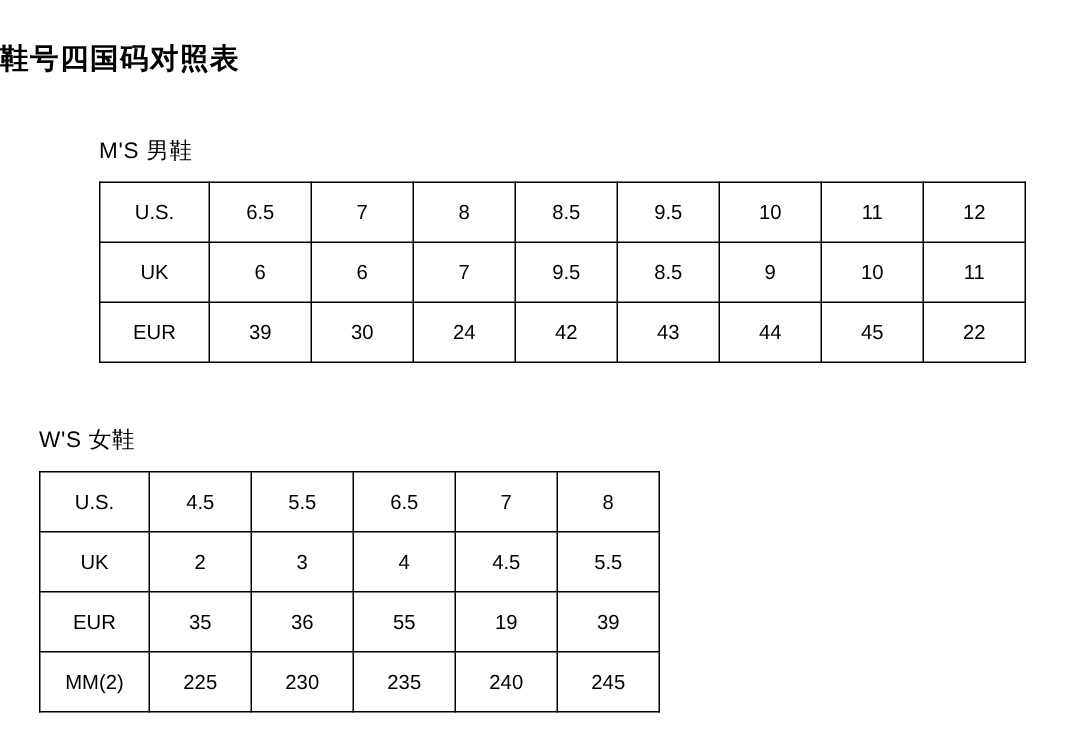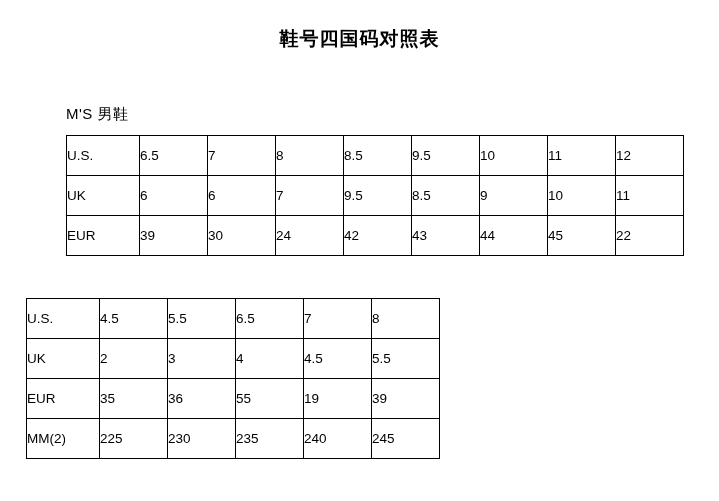--- a/index.html
+++ b/index.html
@@ -14,51 +14,50 @@
     color: #000000;
     overflow: hidden;
   }
   .page {
     position: relative;
     width: 719px;
     height: 501px;
     box-sizing: border-box;
   }
   .title {
-    text-align: center;
     font-size: 19px;
     font-weight: bold;
     letter-spacing: 1px;
     margin-top: 26px;
     margin-bottom: 0;
   }
   .section {
     margin-left: 26px;
   }
   .section-mens {
-    margin-top: 53px;
+    margin-top: 39px;
     padding-left: 40px;
   }
   .section-womens {
     margin-top: 42px;
   }
   .section-label {
     font-size: 15px;
     letter-spacing: 0.5px;
     margin-bottom: 11px;
   }
   table.size-table {
     border-collapse: collapse;
     table-layout: fixed;
   }
   table.size-table td {
     border: 1px solid #000000;
     height: 39px;
     font-size: 13.5px;
-    text-align: left;
+    text-align: center;
     vertical-align: middle;
     padding: 0;
   }
   table.size-table td.rowhead {
     width: 72px;
   }
   table.size-table td.val {
     width: 67px;
   }
 </style>
@@ -104,20 +103,21 @@
           <td class="val">43</td>
           <td class="val">44</td>
           <td class="val">45</td>
           <td class="val">22</td>
         </tr>
       </tbody>
     </table>
   </div>
 
   <div class="section section-womens">
+    <div class="section-label">W'S 女鞋</div>
     <table class="size-table">
       <tbody>
         <tr>
           <td class="rowhead">U.S.</td>
           <td class="val">4.5</td>
           <td class="val">5.5</td>
           <td class="val">6.5</td>
           <td class="val">7</td>
           <td class="val">8</td>
         </tr>

